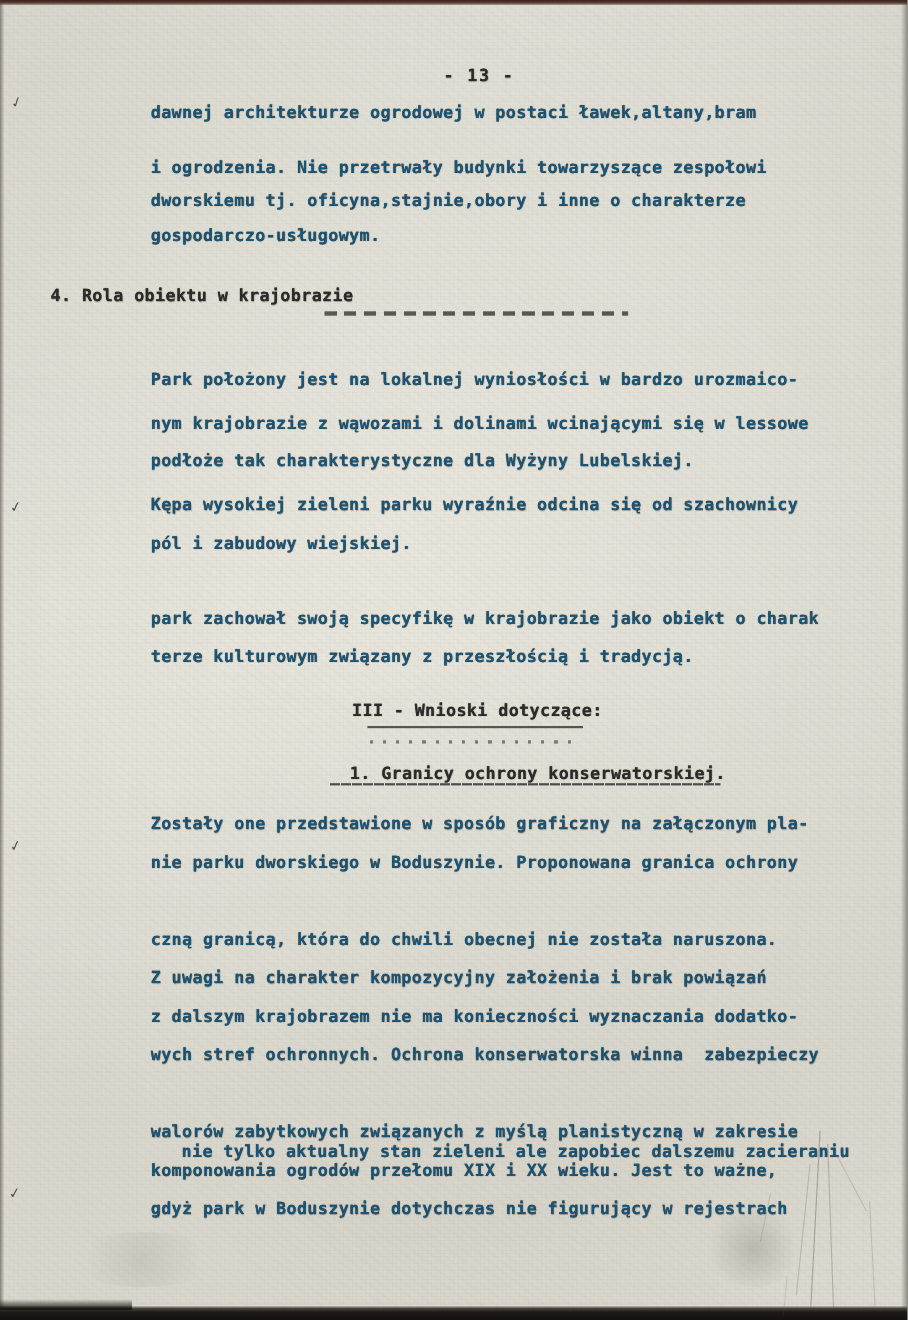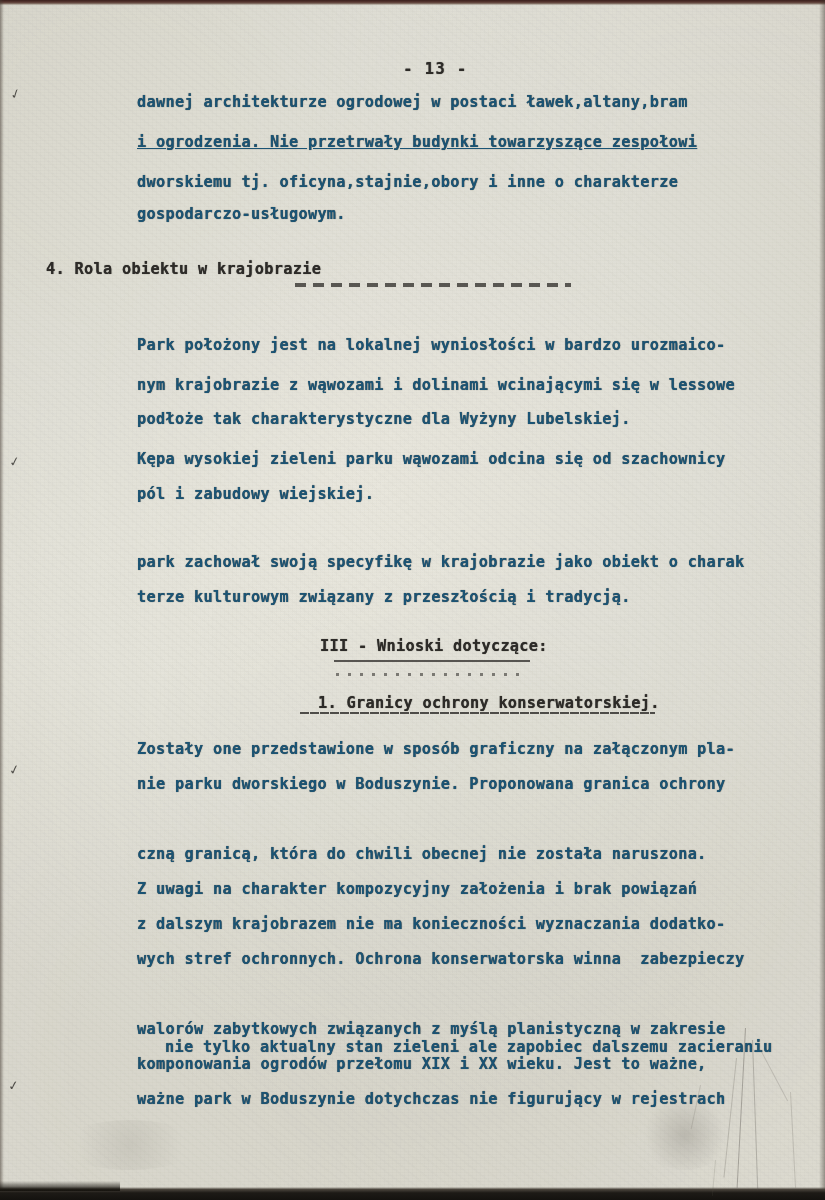--- a/index.html
+++ b/index.html
@@ -188,32 +188,32 @@
   <div class="edge-left"></div>
   <div class="edge-right"></div>
   <div class="edge-bottom"></div>
   <div class="edge-bottom-left"></div>
 
   <div class="sheet">
 
     <div class="txt pageno strong" style="top:60px;">- 13 -</div>
 
     <div class="txt body-line" style="top:93px;">dawnej architekturze ogrodowej w postaci ławek,altany,bram</div>
-    <div class="txt body-line" style="top:133px;text-decoration:underline;">i ogrodzenia. Nie przetrwały budynki towarzyszące zespołowi</div>
+    <div class="txt body-line" style="top:143px;">i ogrodzenia. Nie przetrwały budynki towarzyszące zespołowi</div>
     <div class="txt body-line" style="top:173px;">dworskiemu tj. oficyna,stajnie,obory i inne o charakterze</div>
     <div class="txt body-line" style="top:205px;">gospodarczo-usługowym.</div>
 
     <div class="txt head-center strong" style="top:260px;">4. Rola obiektu w krajobrazie</div>
     <div class="dash-rule"></div>
 
     <div class="txt body-line" style="top:336px;">Park położony jest na lokalnej wyniosłości w bardzo urozmaico-</div>
     <div class="txt body-line" style="top:376px;">nym krajobrazie z wąwozami i dolinami wcinającymi się w lessowe</div>
     <div class="txt body-line" style="top:410px;">podłoże tak charakterystyczne dla Wyżyny Lubelskiej.</div>
 
-    <div class="txt body-line" style="top:450px;">Kępa wysokiej zieleni parku wąwozami odcina się od szachownicy</div>
+    <div class="txt body-line" style="top:450px;">Kępa wysokiej zieleni parku wyraźnie odcina się od szachownicy</div>
     <div class="txt body-line" style="top:485px;">pól i zabudowy wiejskiej.</div>
 
     <div class="txt body-line" style="top:553px;">park zachował swoją specyfikę w krajobrazie jako obiekt o charak</div>
     <div class="txt body-line" style="top:588px;text-align:right;">terze kulturowym związany z przeszłością i tradycją.</div>
 
     <div class="txt strong" style="top:637px; left:274px;">III - Wnioski dotyczące:</div>
     <div class="rule-solid"></div>
     <div class="rule-dotted"></div>
 
     <div class="txt strong" style="top:694px; left:272px;">1. Granicy ochrony konserwatorskiej.</div>
@@ -221,21 +221,21 @@
 
     <div class="txt body-line" style="top:740px;">Zostały one przedstawione w sposób graficzny na załączonym pla-</div>
     <div class="txt body-line" style="top:775px;">nie parku dworskiego w Boduszynie. Proponowana granica ochrony</div>
     <div class="txt body-line" style="top:845px;">czną granicą, która do chwili obecnej nie została naruszona.</div>
     <div class="txt body-line" style="top:880px;">Z uwagi na charakter kompozycyjny założenia i brak powiązań</div>
     <div class="txt body-line" style="top:915px;">z dalszym krajobrazem nie ma konieczności wyznaczania dodatko-</div>
     <div class="txt body-line" style="top:950px;">wych stref ochronnych. Ochrona konserwatorska winna  zabezpieczy</div>
     <div class="txt body-line" style="top:1038px;margin-left:28px;">nie tylko aktualny stan zieleni ale zapobiec dalszemu zacieraniu</div>
     <div class="txt body-line" style="top:1020px;">walorów zabytkowych związanych z myślą planistyczną w zakresie</div>
     <div class="txt body-line" style="top:1055px;">komponowania ogrodów przełomu XIX i XX wieku. Jest to ważne,</div>
-    <div class="txt body-line" style="top:1090px;">ważne park w Boduszynie dotychczas nie figurujący w rejestrach</div>
+    <div class="txt body-line" style="top:1090px;">gdyż park w Boduszynie dotychczas nie figurujący w rejestrach</div>
   </div>
 
   <div class="margin-mark" style="left:10px; top:87px; transform:rotate(-18deg);">✓</div>
   <div class="margin-mark" style="left:9px; top:455px; transform:rotate(-10deg);">✓</div>
   <div class="margin-mark" style="left:9px; top:763px; transform:rotate(-12deg);">✓</div>
   <div class="margin-mark" style="left:8px; top:1079px; transform:rotate(-8deg);">✓</div>
 
   <div class="crease c1"></div>
   <div class="crease c2"></div>
   <div class="crease c3"></div>

